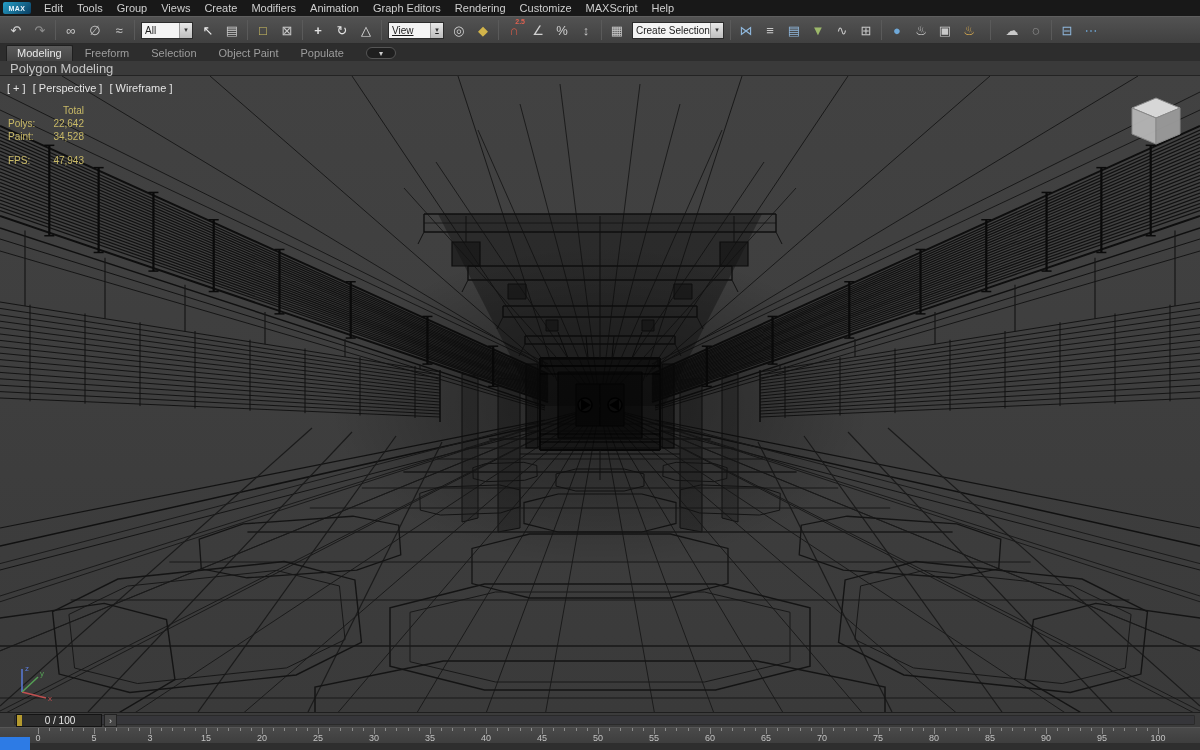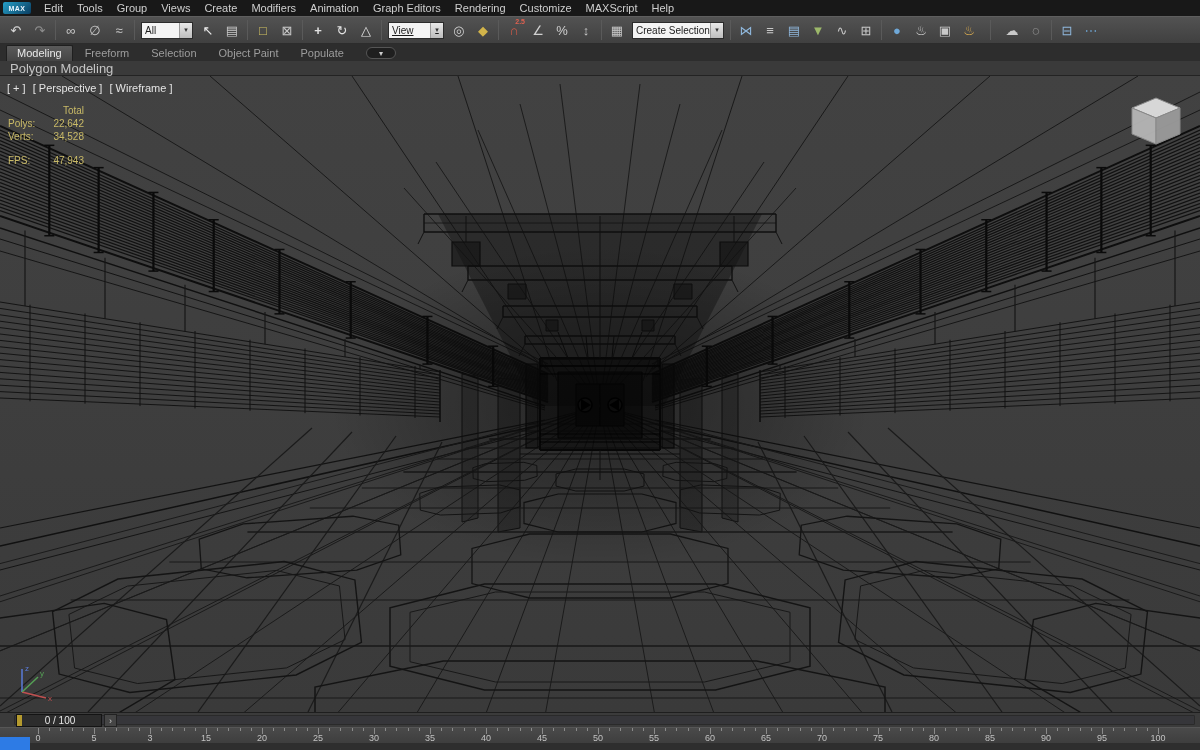--- a/index.html
+++ b/index.html
@@ -447,21 +447,21 @@
       <span>[ Perspective ]</span>
       <span>[ Wireframe ]</span>
     </div>
 
     <div class="stats">
       <div class="grid">
         <span></span>
           <span class="v">Total</span>
         <span>Polys:</span>
         <span class="v">22,642</span>
-        <span>Verts:</span>
+        <span>Paint:</span>
         <span class="v">34,528</span>
       </div>
       <div class="grid fps-row">
         <span>FPS:</span>
         <span class="v">47,943</span>
       </div>
     </div>
 
     <div class="viewcube">
       <svg width="56" height="52" viewBox="0 0 56 52">

